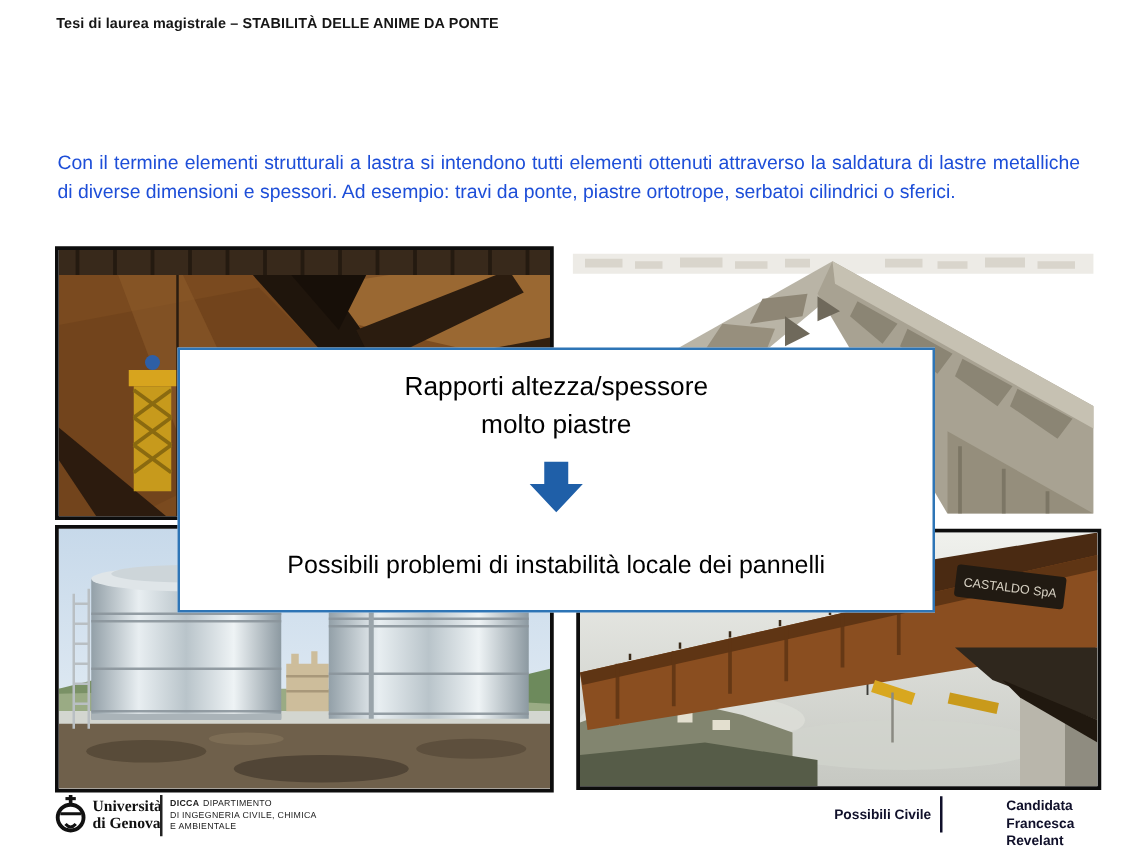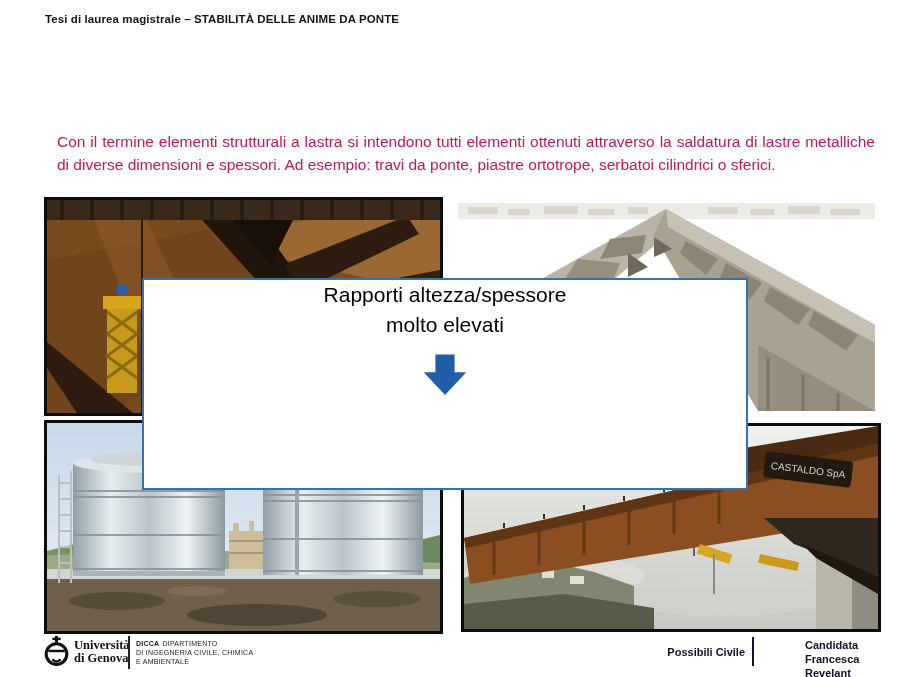--- a/index.html
+++ b/index.html
@@ -20,35 +20,35 @@
     border:1px solid var(--banner-border,#081f3f);
     box-sizing:border-box;
   }
   .banner span{
     display:block; padding-left:13px; line-height:36px;
     font-size:20px; font-weight:700; color:#ffffff; letter-spacing:.2px;
     white-space:nowrap;
   }
   
   .intro{
-    position:absolute; left:45px; top:118px; width:818px; margin:12px;
-    font-size:15.5px; line-height:23px; text-align:justify; color:#be185d;
+    position:absolute; left:45px; top:118px; width:818px; margin:1px;
+    font-size:15.5px; line-height:23px; text-align:justify; color:#1d4ed8;
   }
   
   .photo{position:absolute; z-index:1; overflow:hidden;}
   .photo svg{display:block; width:100%; height:100%;}
   .ph-tl{left:44px; top:197px; width:393px; height:213px; border:3px solid #0d0d0d;}
   .ph-tr{left:458px; top:197px; width:417px; height:214px;}
   .ph-bl{left:44px; top:420px; width:393px; height:208px; border:3px solid #0d0d0d;}
   .ph-br{left:461px; top:423px; width:414px; height:203px; border:3px solid #0d0d0d;}
   
   .callout{
     position:absolute; z-index:5; left:142px; top:278px; width:606px; height:212px;
     background:#ffffff; border:2px solid var(--box-border,#2e75b6); box-sizing:border-box;
-    display:flex; flex-direction:column; align-items:center; 
+    display:flex; flex-direction:column; align-items:center; padding-top:15px;
   }
   .callout .c1{font-size:21px; line-height:30px; color:#000;}
   .callout .arrow{width:48px; height:56px; margin:7px 0 9px 0; color:var(--arrow-blue,#1f5fa8);}
   .callout .c3{font-size:20px; line-height:26px; color:#000; margin-top:12px;}
   
   .footer{position:absolute; left:0; top:630px; width:800px; height:47px;}
   .uni-logo{position:absolute; left:44px; top:6px; width:25px; height:31px;}
   .uni-name{
     position:absolute; left:74px; top:9px;
     font-family:"Liberation Serif", serif; font-weight:700; font-size:12.5px; line-height:13px; color:#111;
@@ -283,24 +283,25 @@
       <polygon points="300,92 414,92 414,150 330,118" fill="#2f271d"></polygon>
       <polygon points="338,118 414,150 414,168 352,132" fill="#20180f"></polygon>
       <rect x="236" y="118" width="34" height="10" fill="#d8a71f" transform="rotate(18 236 118)"></rect>
       <rect x="296" y="128" width="40" height="9" fill="#c99a1b" transform="rotate(12 296 128)"></rect>
       <line x1="250" y1="128" x2="250" y2="168" stroke="#8a8a82" stroke-width="2"></line>
     </svg>
   </div>
 
   <div class="callout">
     <div class="c1">Rapporti altezza/spessore</div>
-    <div class="c1">molto elevati</div>
+    <div class="c1">molto piastre</div>
     <svg class="arrow" viewBox="0 0 70 60">
       <polygon points="21,0 49,0 49,26 66,26 35,59 4,26 21,26" fill="currentColor"></polygon>
     </svg>
+    <div class="c3">Possibili problemi di instabilità locale dei pannelli</div>
   </div>
 
   <div class="footer">
     <svg class="uni-logo" viewBox="0 0 24 30">
       <rect x="10.6" y="0" width="2.8" height="7" fill="#111"></rect>
       <rect x="8" y="1.6" width="8" height="2.4" fill="#111"></rect>
       <circle cx="12" cy="17.5" r="10" fill="none" stroke="#111" stroke-width="3"></circle>
       <line x1="4" y1="14.5" x2="20" y2="14.5" stroke="#111" stroke-width="2.4"></line>
       <path d="M8 22.5 q4 4.5 8 0" stroke="#111" stroke-width="2.4" fill="none"></path>
     </svg>

